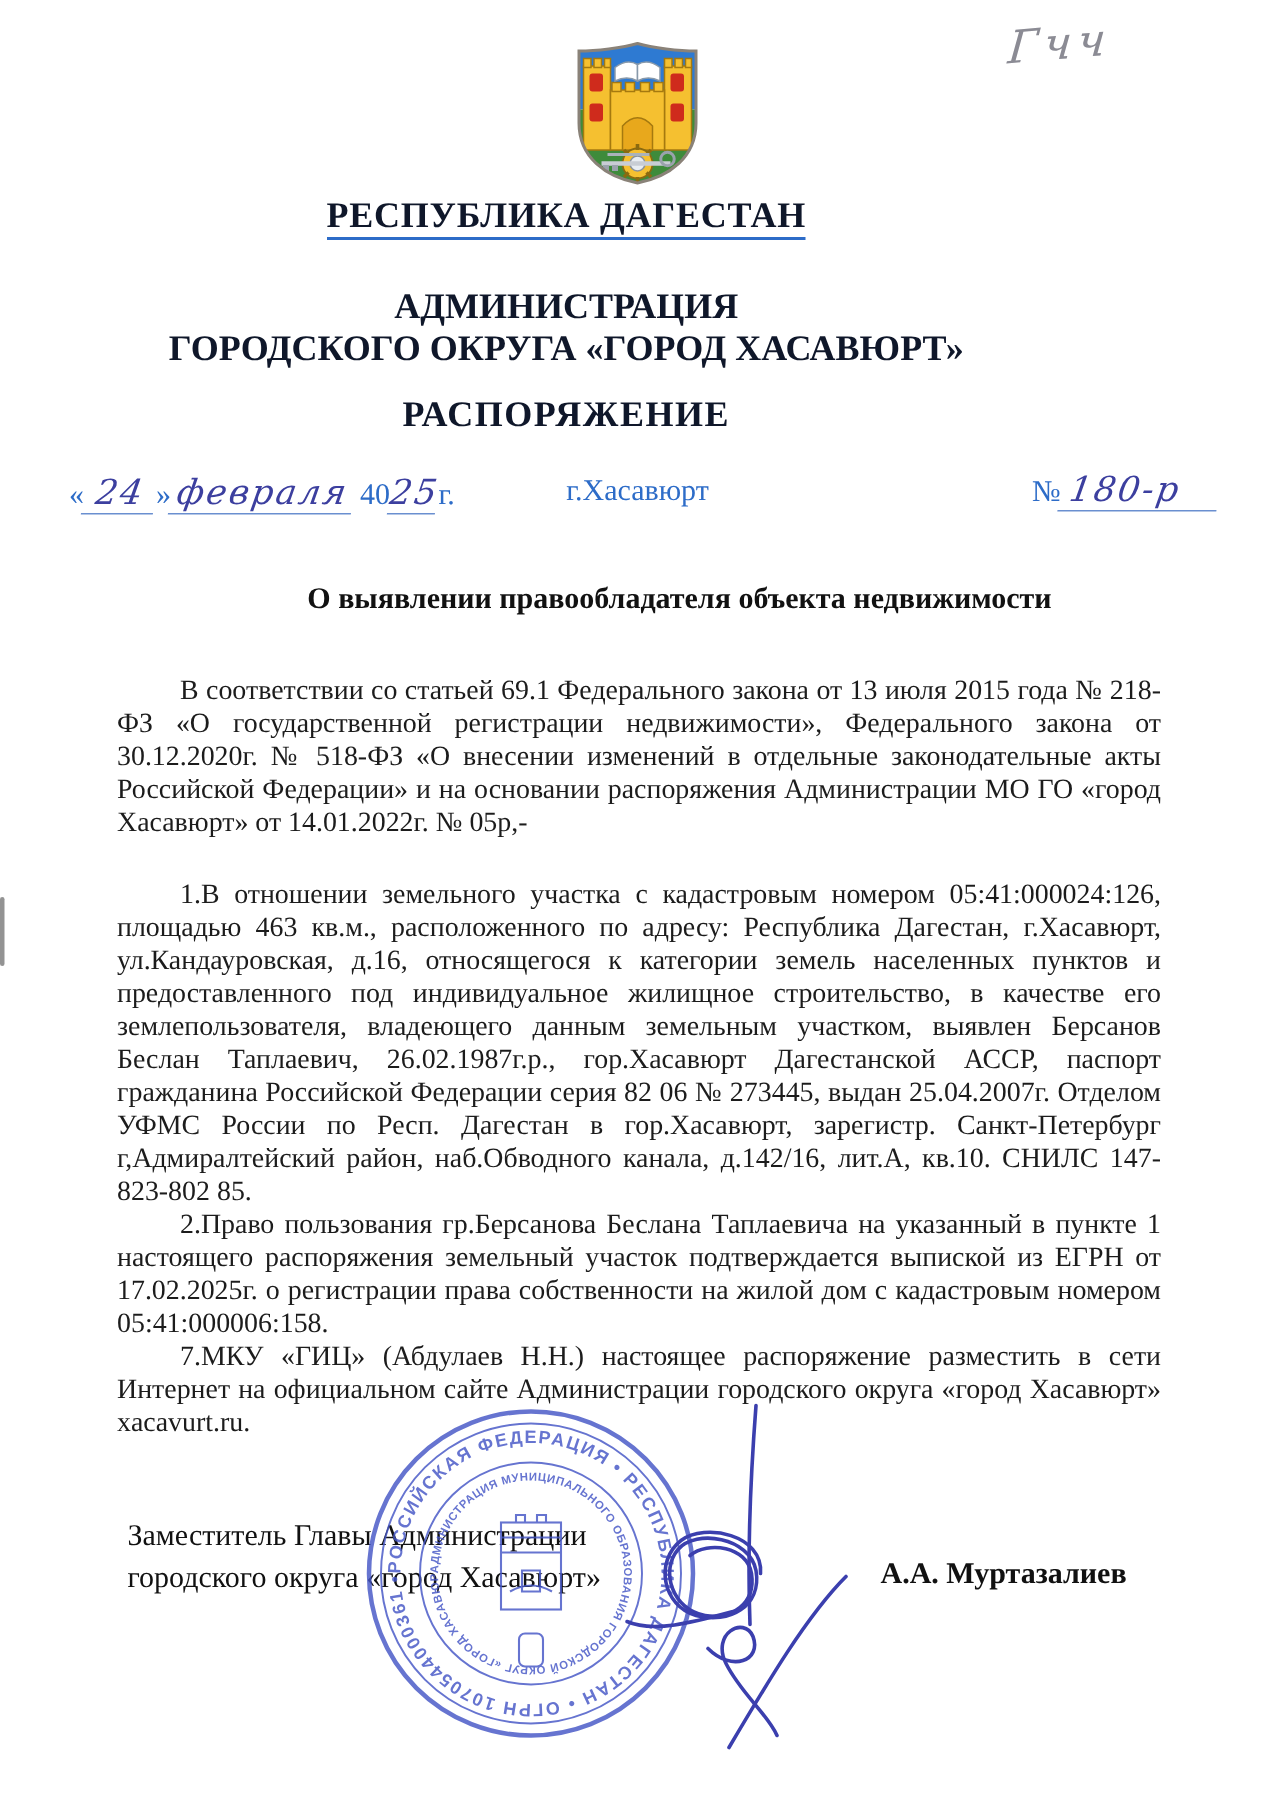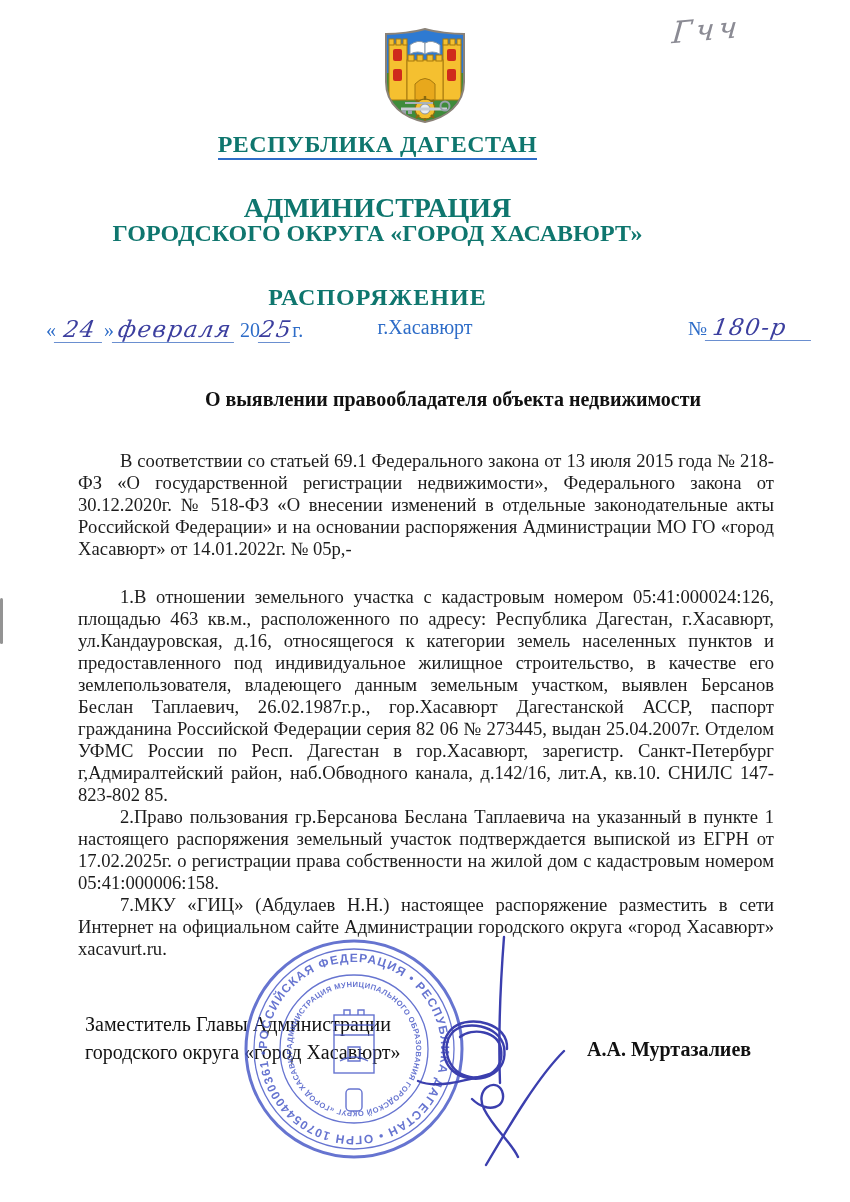--- a/index.html
+++ b/index.html
@@ -19,26 +19,26 @@
     font-style:italic;font-size:30px;color:#8b8b94;
     transform:rotate(-5deg) skewX(-10deg);
     letter-spacing:4px;
   }
   
   .edge-artifact{
     position:absolute;left:0;top:598px;width:3px;height:46px;
     background:#3a3a3a;opacity:.55;border-radius:2px;
   }
   .crest{position:absolute;left:377px;top:26px;width:96px;height:98px;}
-  .h-center{position:absolute;left:0;width:755px;text-align:center;color:#0f766e;font-weight:bold;}
+  .h-center{position:absolute;left:0;width:755px;text-align:center;color:#0f172a;font-weight:bold;}
   .h-republic{top:131px;font-size:24px;letter-spacing:.5px;}
   .h-republic .u{border-bottom:2px solid #2d6cc8;padding-bottom:1px;}
-  .h-org1{top:192px;font-size:28px;}
+  .h-org1{top:192px;font-size:24px;}
   .h-org2{top:220px;font-size:24px;}
-  .h-doctype{top:284px;font-size:24px;letter-spacing:1px;font-family:Liberation Serif, serif;}
+  .h-doctype{top:264px;font-size:24px;letter-spacing:1px;font-family:Liberation Serif, serif;}
   .meta-row{position:absolute;left:0;top:308px;width:850px;height:46px;font-size:20px;}
   .meta-date{position:absolute;left:46px;top:8px;color:#2d6cc8;white-space:nowrap;}
   .meta-city{position:absolute;left:0;top:8px;width:850px;text-align:center;color:#2d6cc8;}
   .meta-number{position:absolute;left:688px;top:6px;color:#2d6cc8;white-space:nowrap;}
   .hw{
     font-family:"DejaVu Serif", serif;
     font-style:italic;
     color:#3c3f9f;
     font-size:23px;
     letter-spacing:1.5px;
@@ -144,21 +144,21 @@
 
   <div class="h-center h-republic">
     <span class="u">РЕСПУБЛИКА ДАГЕСТАН</span>
   </div>
   <div class="h-center h-org1">АДМИНИСТРАЦИЯ</div>
   <div class="h-center h-org2">ГОРОДСКОГО ОКРУГА «ГОРОД ХАСАВЮРТ»</div>
   <div class="h-center h-doctype">РАСПОРЯЖЕНИЕ</div>
 
   <div class="meta-row">
     <div class="meta-date">
-      <span>«</span><span class="hw uline w-day">24</span><span>»</span><span class="hw uline w-month">февраля</span><span>20</span><span class="hw uline w-year">25</span><span>г.</span>
+      <span>«</span><span class="hw uline w-day">24</span><span>»</span><span class="hw uline w-month">февраля</span><span>40</span><span class="hw uline w-year">25</span><span>г.</span>
     </div>
     <div class="meta-city">г.Хасавюрт</div>
     <div class="meta-number">
       <span>№</span><span class="hw uline w-num">180-р</span>
     </div>
   </div>
 
   <div class="subject">О выявлении правообладателя объекта недвижимости</div>
 
   <div class="body-text">

